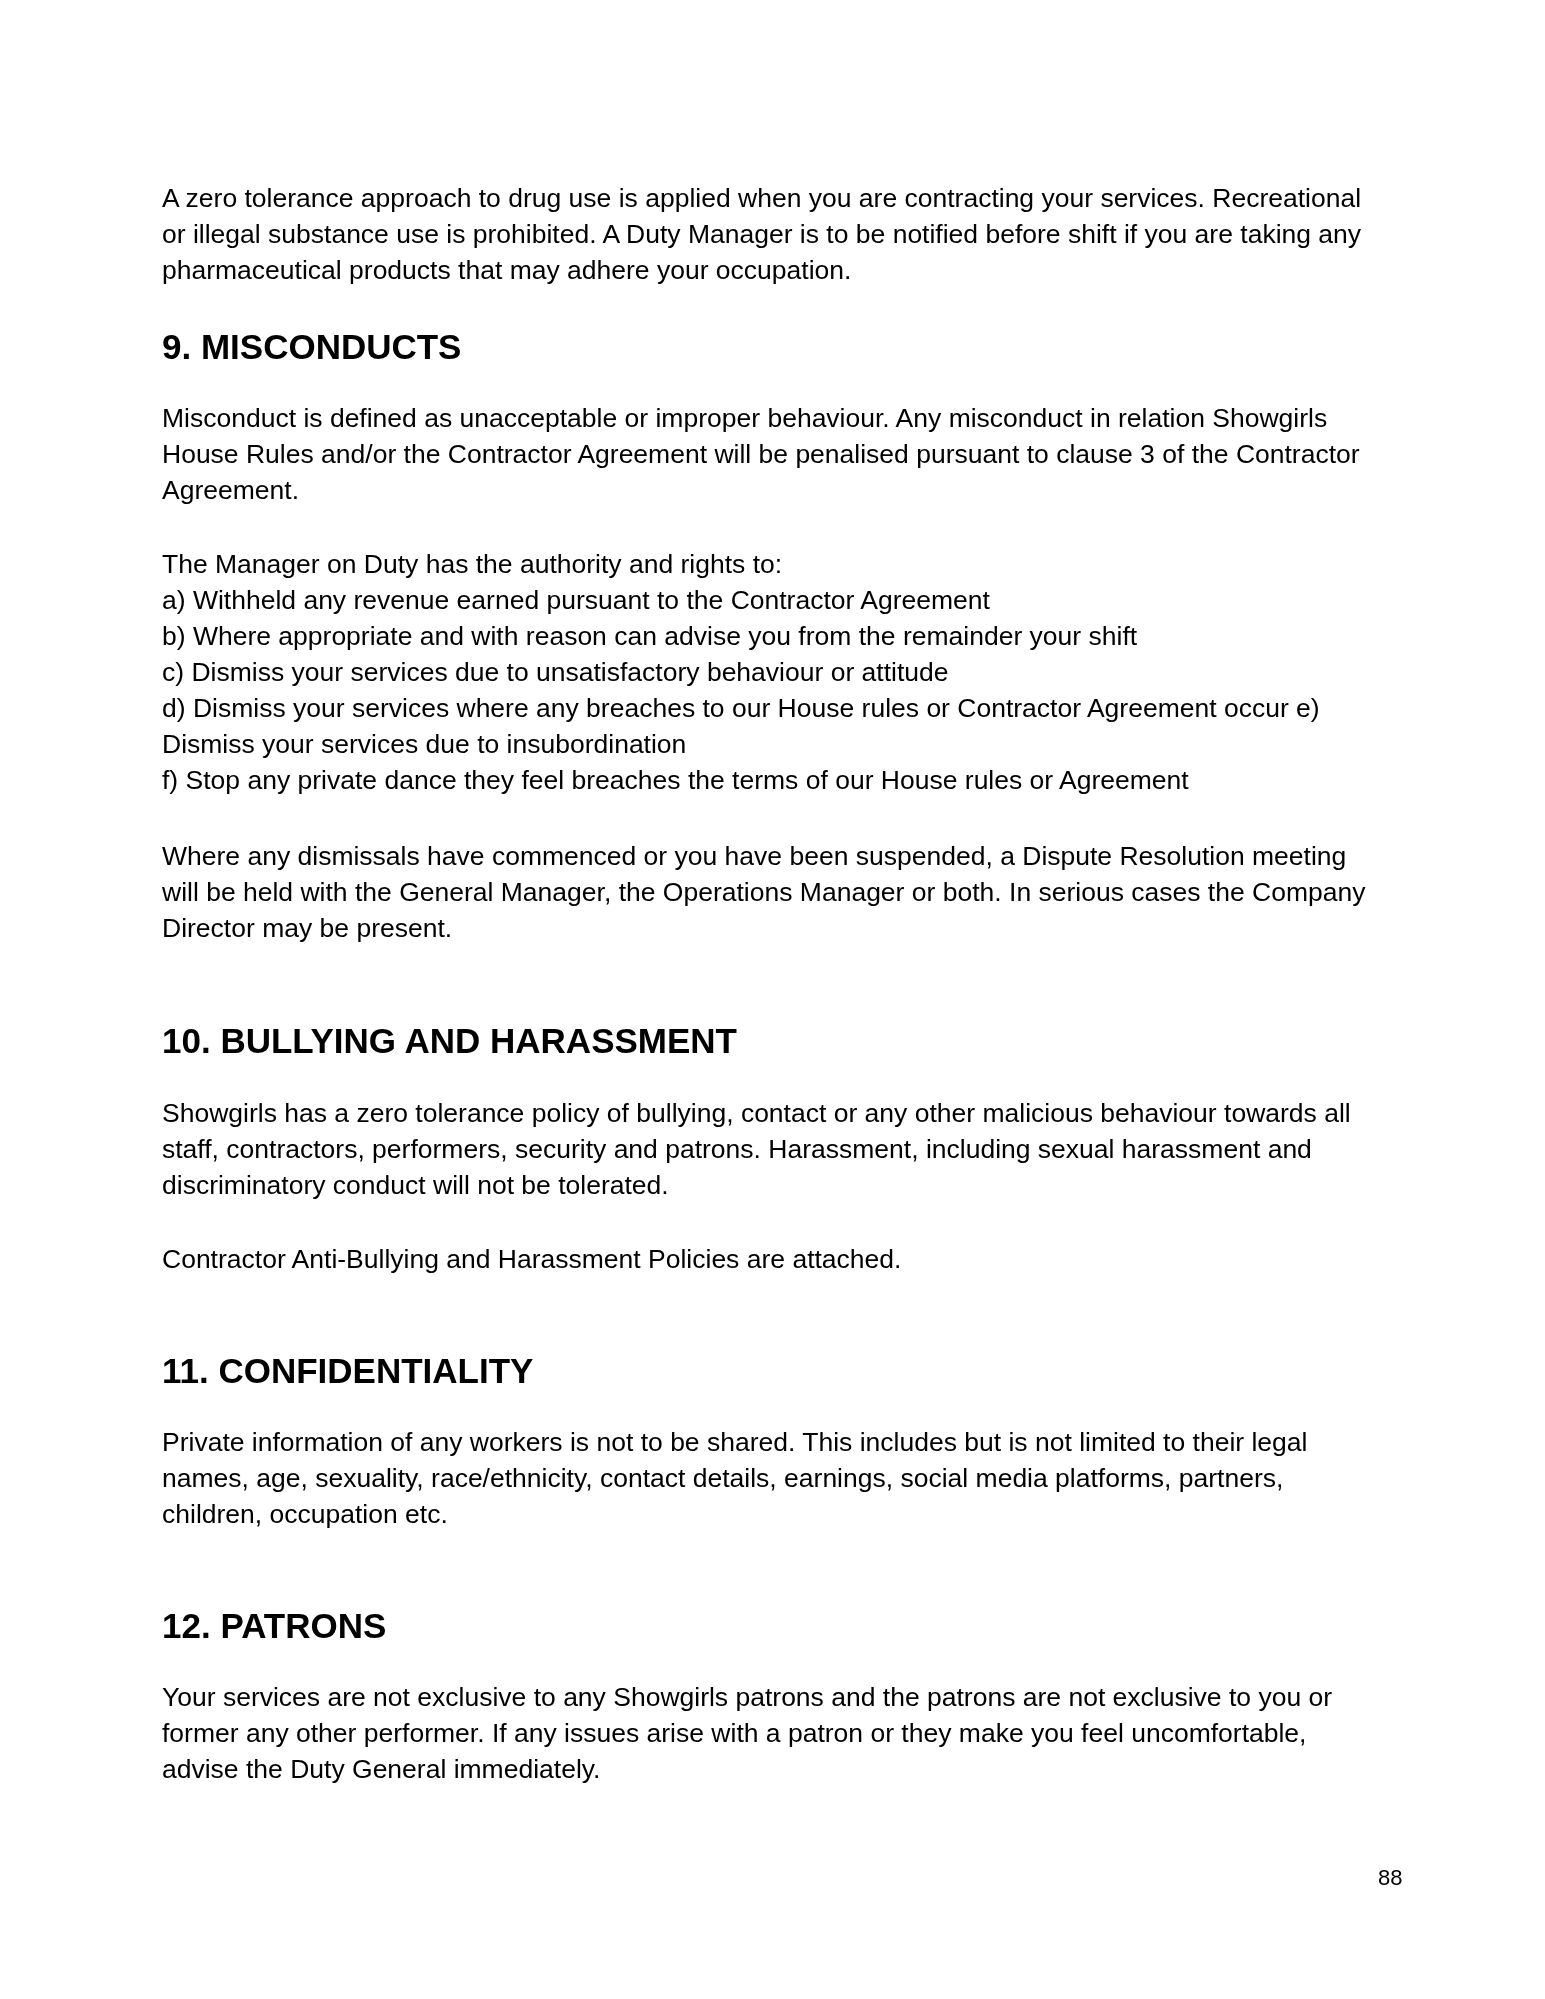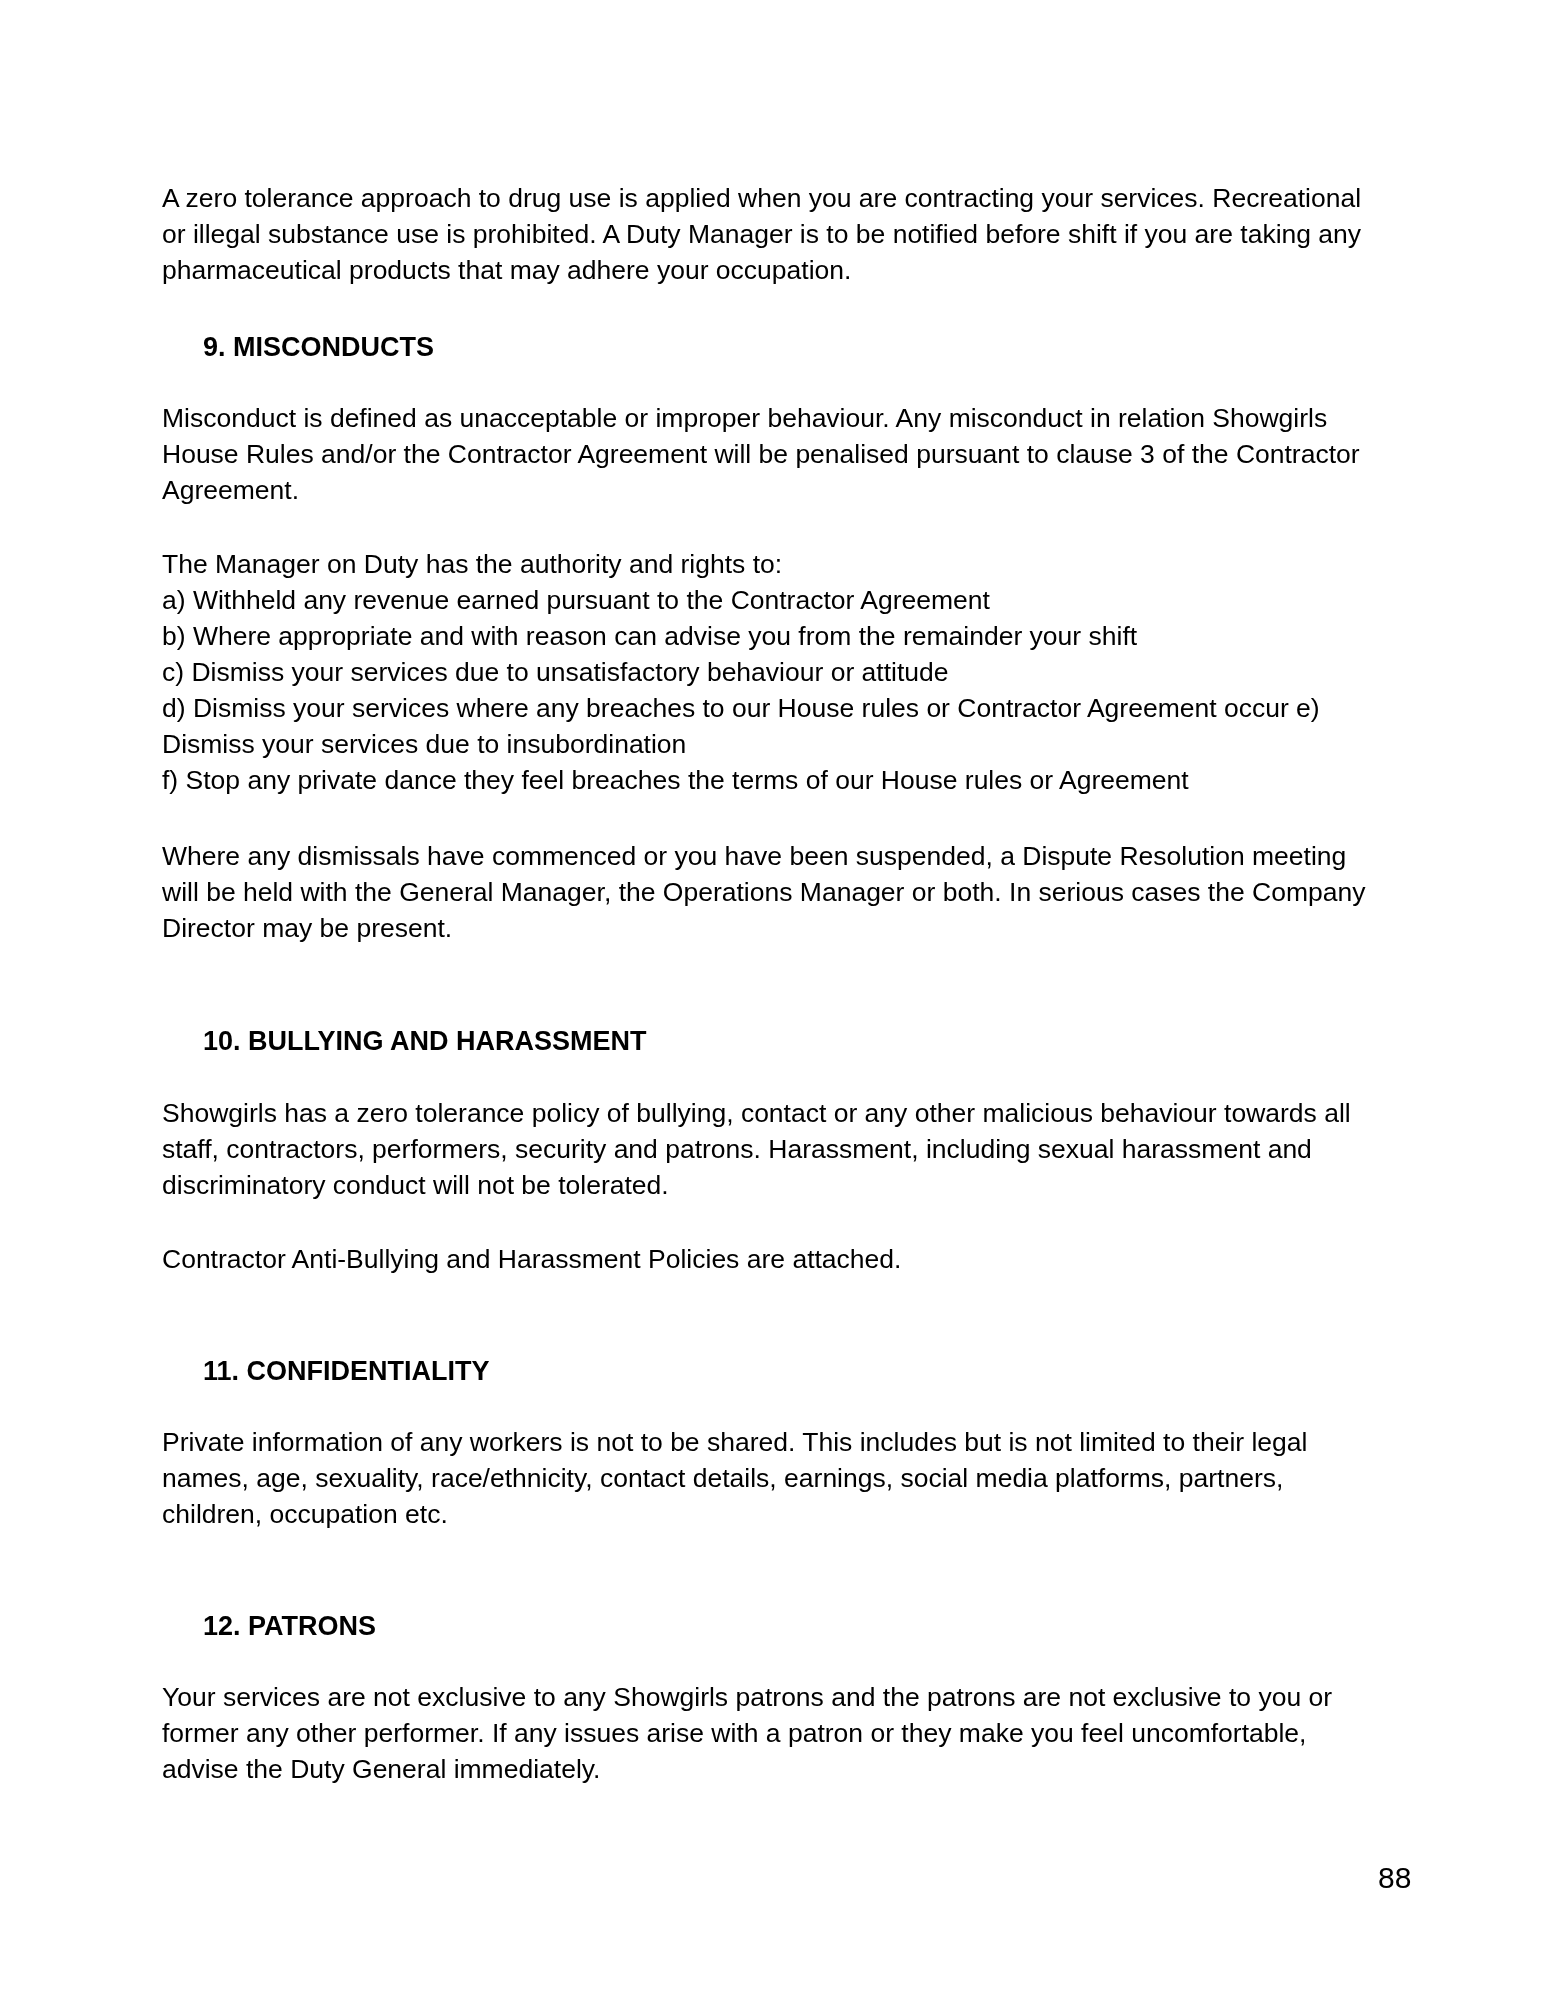--- a/index.html
+++ b/index.html
@@ -1,21 +1,21 @@
 <!DOCTYPE html>
 <html><head>
 <meta charset="utf-8">
 <style>
   html, body { margin: 0; padding: 0; background: #ffffff; }
   body { width: 1545px; height: 1999px; position: relative; overflow: hidden;
          font-family: "Liberation Sans", sans-serif; color: #000; }
   .page { position: absolute; left: 154px; top: 0; width: 1280px; }
   .line { position: absolute; left: 8px; white-space: nowrap; font-size: 26.5px; line-height: 36px; }
-  .heading { font-weight: bold; font-size: 27px; margin-left: 41px; }
-  .pnum { position: absolute; left: 1378px; top: 1860px; font-size: 30px; line-height: 36px; text-align: center; }
+  .heading { font-weight: bold; font-size: 35px; }
+  .pnum { position: absolute; left: 1378px; top: 1860px; font-size: 22px; line-height: 36px; text-align: center; }
 </style>
 </head>
 <body>
 
 <div class="page">
 
   <div>
     <div class="line" style="top:180px">A zero tolerance approach to drug use is applied when you are contracting your services. Recreational</div>
     <div class="line" style="top:216px">or illegal substance use is prohibited. A Duty Manager is to be notified before shift if you are taking any</div>
     <div class="line" style="top:252px">pharmaceutical products that may adhere your occupation.</div>

